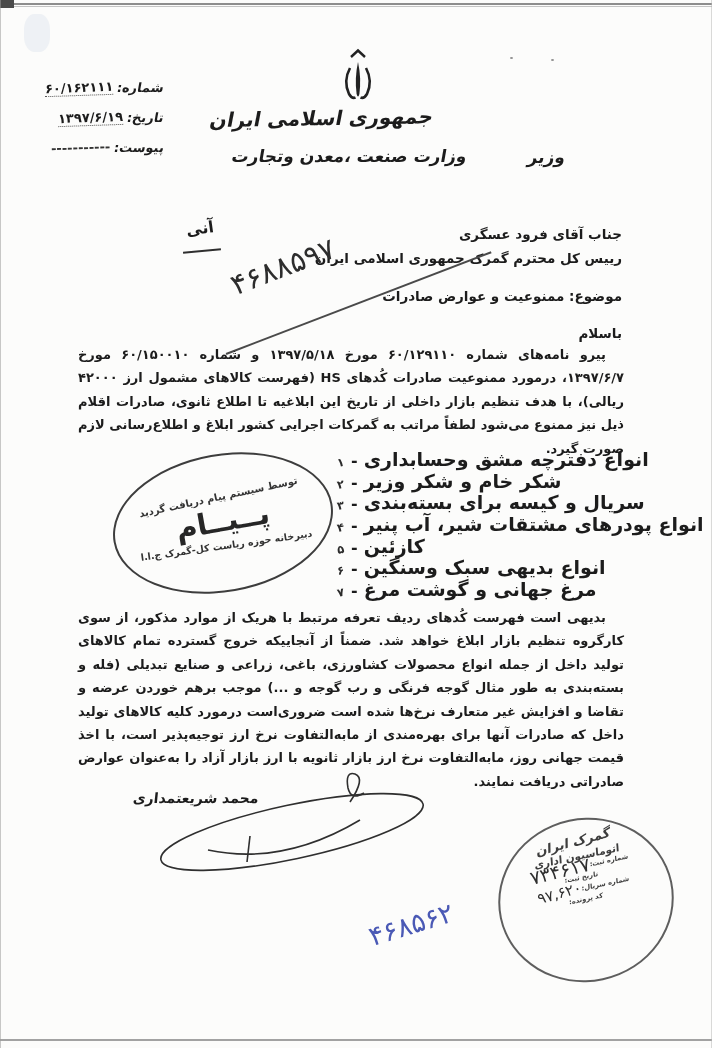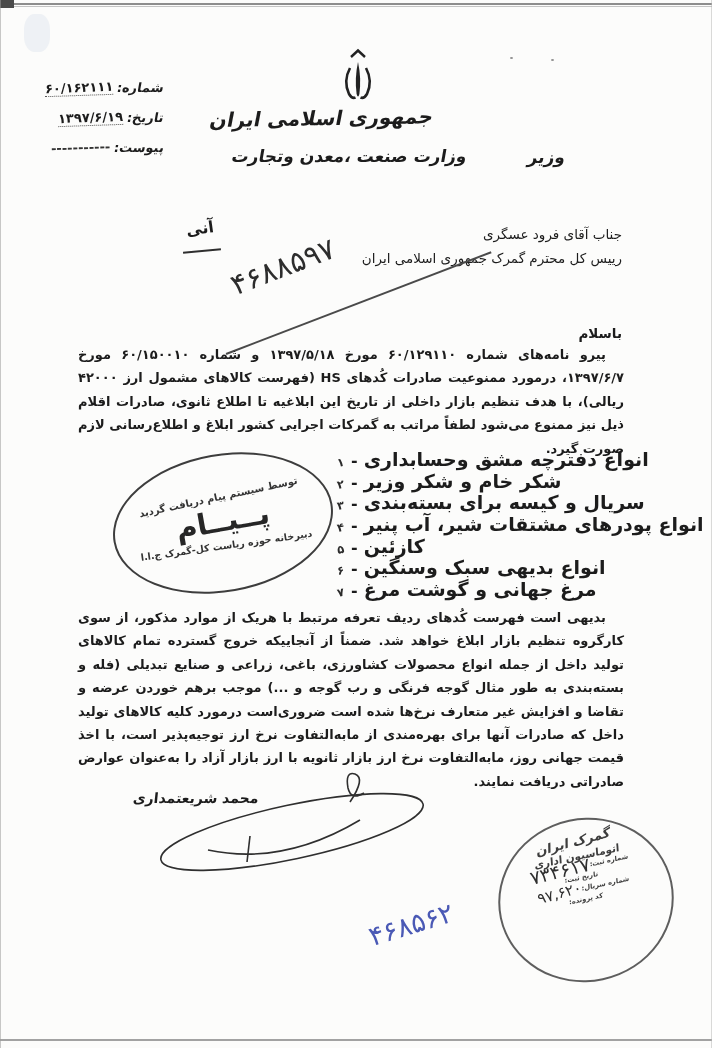--- a/index.html
+++ b/index.html
@@ -29,21 +29,21 @@
   .emblem{position:absolute;left:338px;top:48px;}
   .republic{position:absolute;left:228px;top:106px;width:205px;text-align:center;
     font-size:20px;font-weight:bold;transform:skewX(-12deg) rotate(-1deg);white-space:nowrap;}
   .ministry{position:absolute;left:232px;top:146px;width:235px;text-align:center;
     font-size:17px;font-weight:bold;transform:skewX(-10deg);white-space:nowrap;}
   .minister{position:absolute;left:528px;top:147px;font-size:17px;font-weight:bold;transform:skewX(-10deg);}
 
   
   .priority{position:absolute;left:186px;top:219px;font-size:16px;font-weight:bold;transform:rotate(-8deg);}
   .priority-underline{position:absolute;left:183px;top:250px;width:38px;height:2px;background:#2e2e2e;transform:rotate(-5deg);}
-  .recipient{position:absolute;right:90px;top:222px;text-align:right;font-weight:normal;font-size:13.5px;line-height:24px;}
+  .recipient{position:absolute;right:90px;top:222px;text-align:right;font-weight:bold;font-size:13.5px;line-height:24px;}
   .subject{position:absolute;right:90px;top:288px;text-align:right;font-weight:bold;font-size:13.5px;}
   .salutation{position:absolute;right:90px;top:325px;text-align:right;font-weight:bold;font-size:13.5px;margin-left:24px;}
 
   
   .hw-top-number{position:absolute;left:238px;top:268px;font-size:29px;color:#2d2d2d;
     letter-spacing:7px;transform:rotate(-21deg);transform-origin:left bottom;white-space:nowrap;}
   .hw-slash{position:absolute;left:226px;top:353px;width:284px;height:1.6px;background:#4a4a4a;
     transform:rotate(-21deg);transform-origin:left center;}
 
   
@@ -134,20 +134,21 @@
   <div class="priority-underline"></div>
 
   <div class="recipient" dir="rtl">
     <div>جناب آقای فرود عسگری</div>
     <div>رییس کل محترم گمرک جمهوری اسلامی ایران</div>
   </div>
 
   <div class="hw-top-number">۴۶۸۸۵۹۷</div>
   <div class="hw-slash"></div>
 
+  <div class="subject" dir="rtl">موضوع: ممنوعیت و عوارض صادرات</div>
   <div class="salutation" dir="rtl">باسلام</div>
 
   <div class="para para1" dir="rtl">پیرو نامه‌های شماره ۶۰/۱۲۹۱۱۰ مورخ ۱۳۹۷/۵/۱۸ و شماره ۶۰/۱۵۰۰۱۰ مورخ ۱۳۹۷/۶/۷، درمورد ممنوعیت صادرات کُدهای HS (فهرست کالاهای مشمول ارز ۴۲۰۰۰ ریالی)، با هدف تنظیم بازار داخلی از تاریخ این ابلاغیه تا اطلاع ثانوی، صادرات اقلام ذیل نیز ممنوع می‌شود لطفاً مراتب به گمرکات اجرایی کشور ابلاغ و اطلاع‌رسانی لازم صورت گیرد.</div>
 
   <div class="items">
     <div class="item-row">
       <span class="item-num">۱</span><span class="item-dash">-</span><span class="item-text" dir="rtl">انواع دفترچه مشق وحسابداری</span>
     </div>
     <div class="item-row">
       <span class="item-num">۲</span><span class="item-dash">-</span><span class="item-text" dir="rtl">شکر خام و شکر وزير</span>

